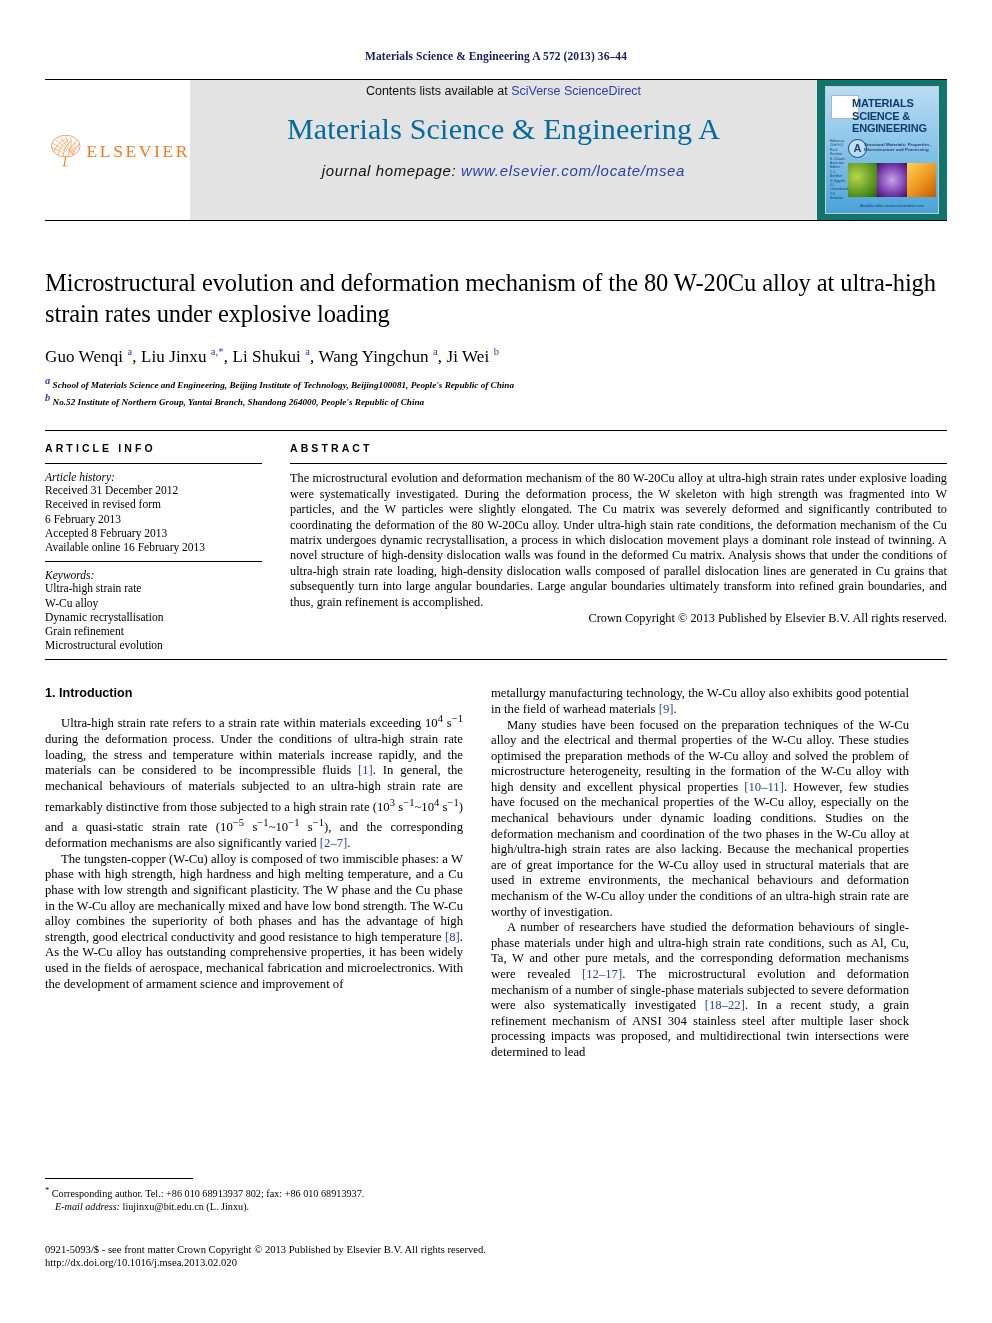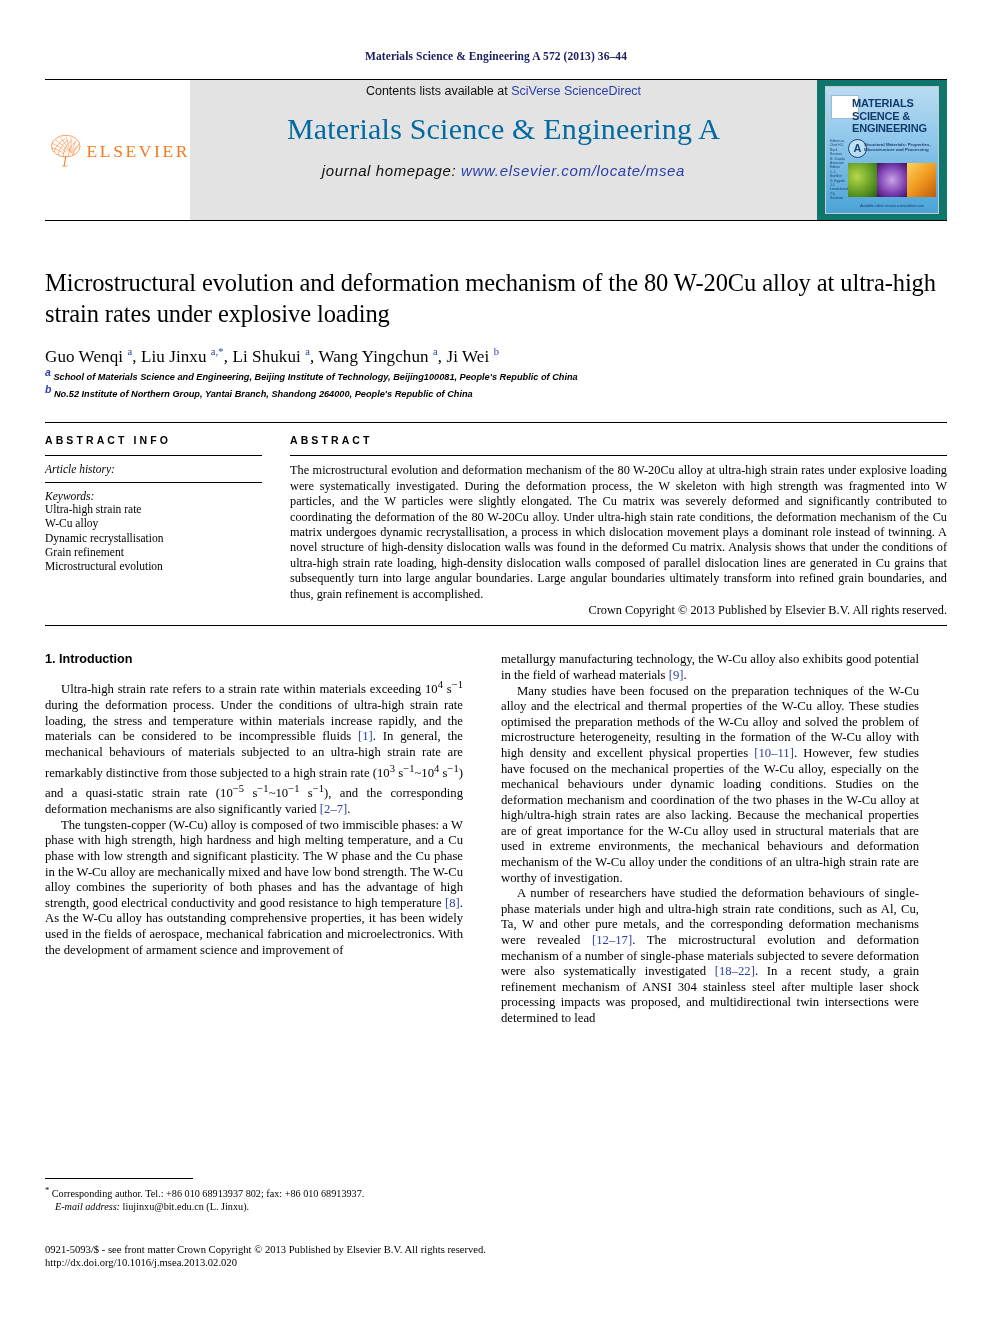--- a/index.html
+++ b/index.html
@@ -193,25 +193,26 @@
     letter-spacing: -0.1px;
   }
   .authors {
     font-family: "Liberation Serif", serif;
     font-size: 17px;
     margin-top: 17px;
     letter-spacing: 0.1px;
   }
   .authors sup, .aff sup { color: #2b3faa; font-size: 10.5px; }
   .aff {
-    font-family: Liberation Sans, sans-serif;
+    font-family: Liberation Serif, serif;
     font-style: italic;
     font-weight: bold;
     font-size: 9.2px;
     line-height: 11.5px;
+    margin-top: 8px;
   }
   .aff div { margin-bottom: 0.5px; }
 
   
   .infoabs {
     margin: 22px 45px 0 45px;
     border-top: 1.3px solid #000;
     display: flex;
     padding-top: 11px;
   }
@@ -252,21 +253,21 @@
   }
   .infoabs-bottom {
     margin: 7px 45px 0 45px;
     border-top: 1.3px solid #000;
   }
 
   
   .body2col {
     margin: 26px 45px 0 45px;
     display: flex;
-    gap: 38px;
+    gap: 28px;
   }
   .bcol { width: 418px; flex: 0 0 418px; }
   .h-sec {
     font-family: "Liberation Sans", sans-serif;
     font-weight: bold;
     font-size: 12.6px;
     margin: 0 0 11px 0;
   }
   p.bp {
     font-family: "Liberation Serif", serif;
@@ -368,23 +369,30 @@
     <h1 class="art-title">Microstructural evolution and deformation mechanism of the 80 W-20Cu alloy at ultra-high strain rates under explosive loading</h1>
     <div class="authors">Guo Wenqi <sup>a</sup>, Liu Jinxu <sup>a,</sup><sup>*</sup>, Li Shukui <sup>a</sup>, Wang Yingchun <sup>a</sup>, Ji Wei <sup>b</sup></div>
     <div class="aff">
       <div><sup>a</sup> <span>School of Materials Science and Engineering, Beijing Institute of Technology, Beijing100081, People's Republic of China</span></div>
       <div><sup>b</sup> <span>No.52 Institute of Northern Group, Yantai Branch, Shandong 264000, People's Republic of China</span></div>
     </div>
   </div>
 
   <div class="infoabs">
     <div class="col-info">
-      <div class="sec-label">ABSTRACT INFO</div>
+      <div class="sec-label">ARTICLE INFO</div>
       <div class="rule"></div>
       <div class="hist-title">Article history:</div>
+      <div class="hist-line">
+        <div>Received 31 December 2012</div>
+        <div>Received in revised form</div>
+        <div>6 February 2013</div>
+        <div>Accepted 8 February 2013</div>
+        <div>Available online 16 February 2013</div>
+      </div>
       <div class="rule-thin"></div>
       <div class="kw-title">Keywords:</div>
       <div class="kw-line">
         <div>Ultra-high strain rate</div>
         <div>W-Cu alloy</div>
         <div>Dynamic recrystallisation</div>
         <div>Grain refinement</div>
         <div>Microstructural evolution</div>
       </div>
     </div>

